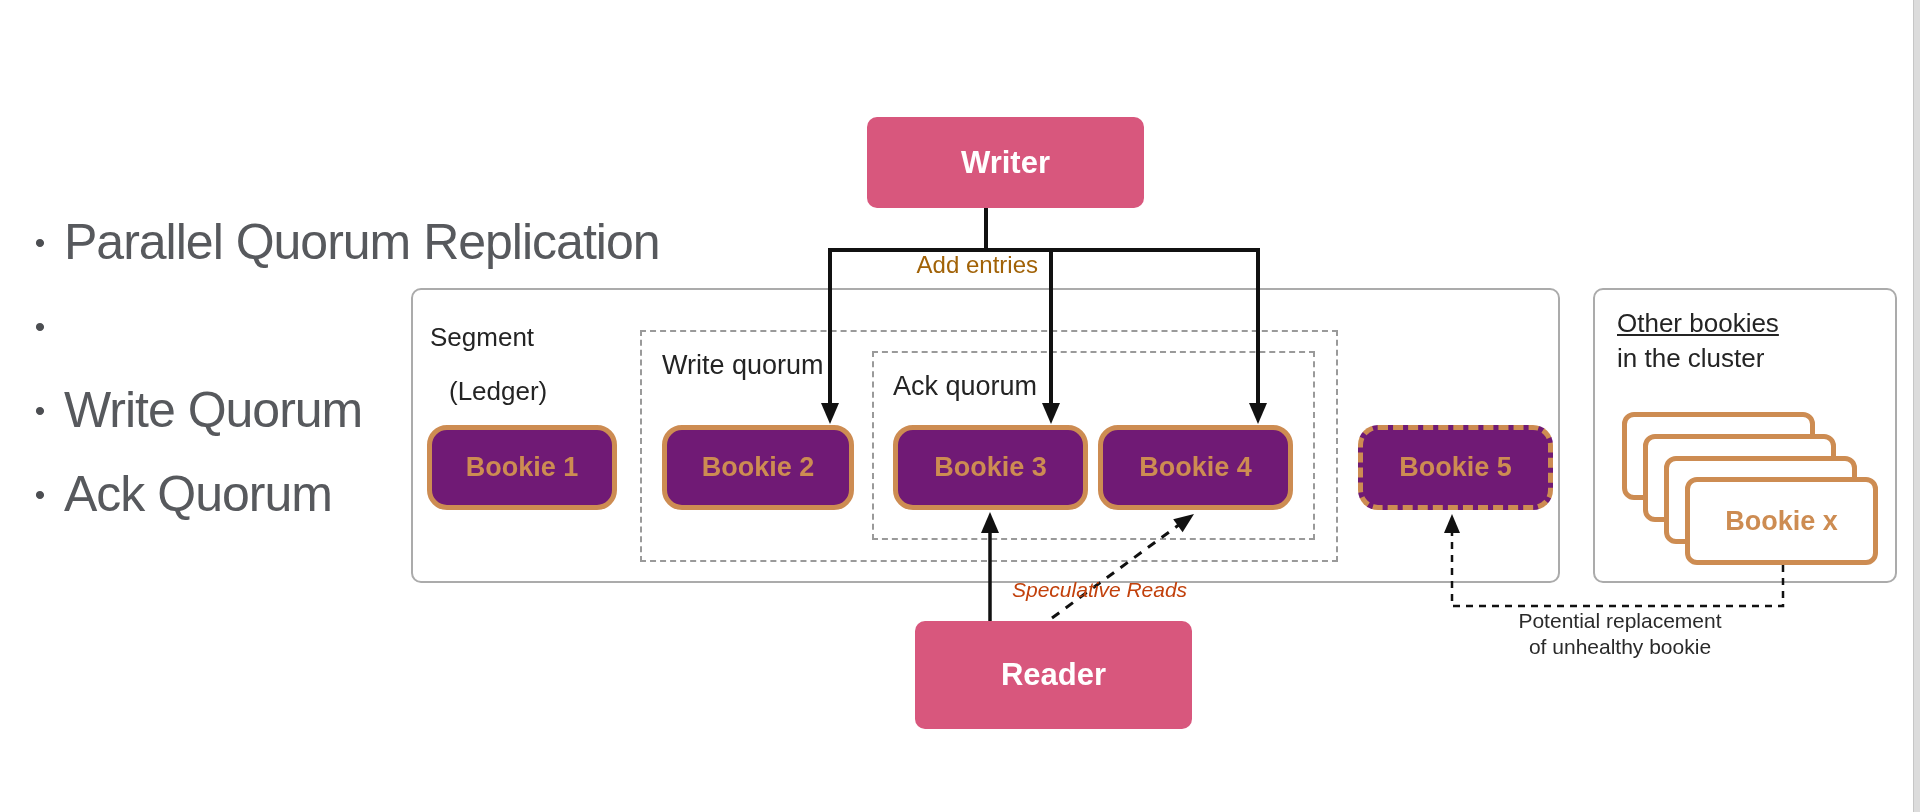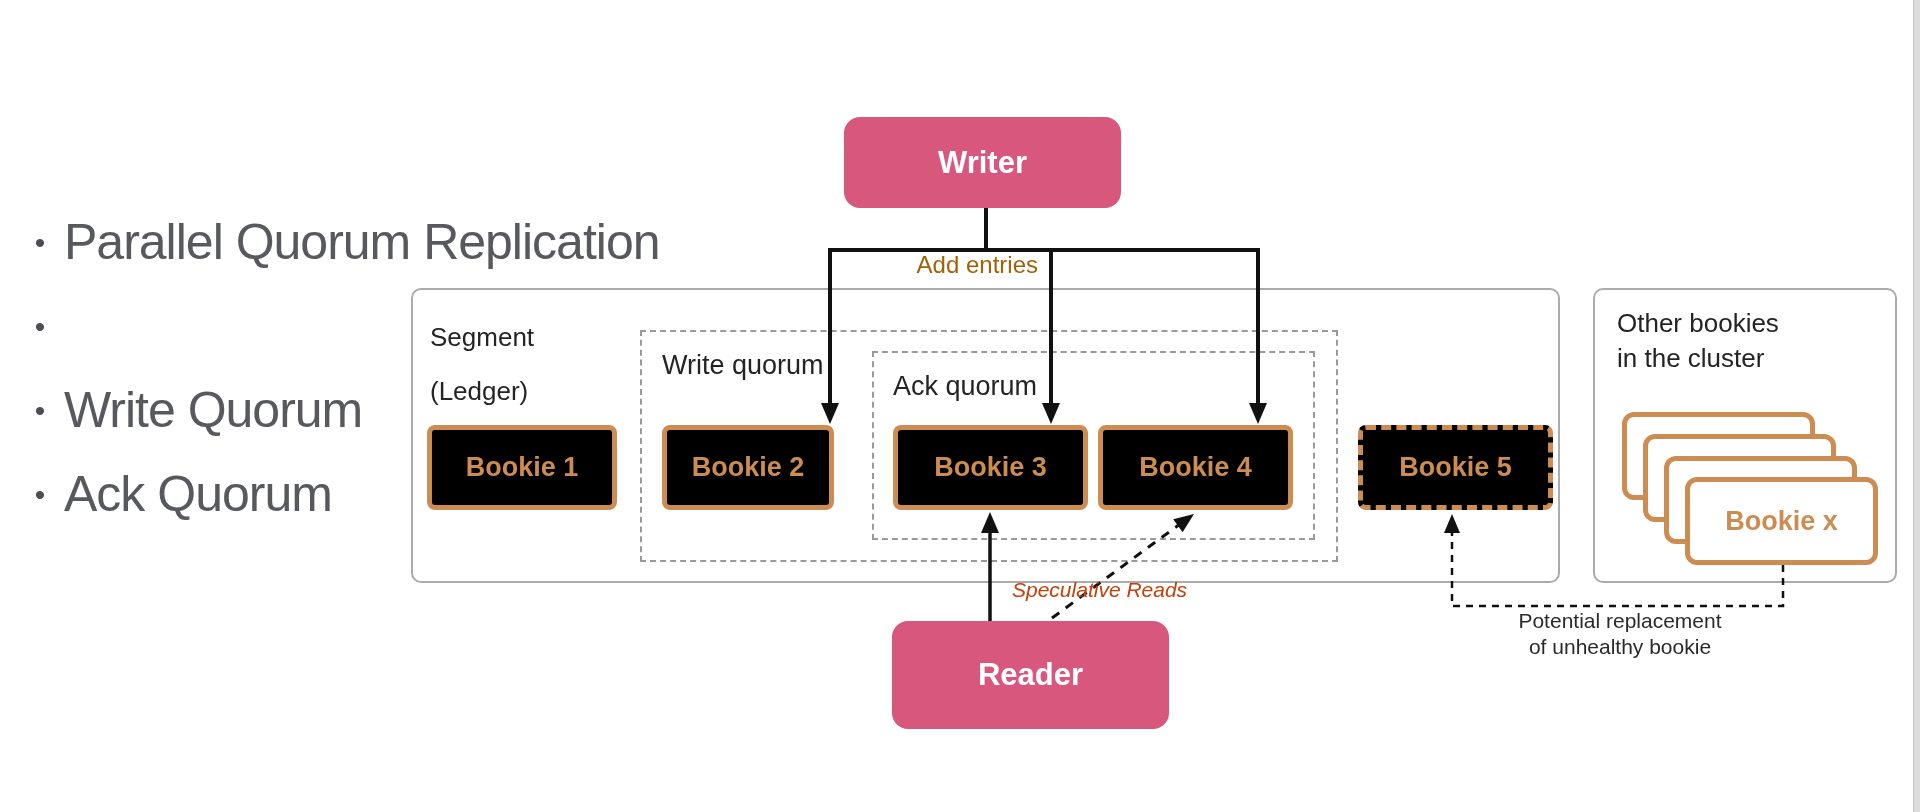--- a/index.html
+++ b/index.html
@@ -21,40 +21,40 @@
   .frame{position:absolute;background:#fff;border:2px solid var(--box-border);border-radius:10px;z-index:2;}
   .segment-box{left:411px;top:288px;width:1149px;height:295px;}
   .other-box{left:1593px;top:288px;width:304px;height:295px;}
   .dash-box{position:absolute;border:2px dashed var(--dash);z-index:3;background:transparent;}
   .write-quorum-box{left:640px;top:330px;width:698px;height:232px;}
   .ack-quorum-box{left:872px;top:351px;width:443px;height:189px;}
 
   
   .lbl{position:absolute;color:var(--ink);font-size:26px;line-height:34px;z-index:10;white-space:nowrap;}
   .seg1{left:430px;top:320px;}
-  .seg2{left:430px;top:374px;}
+  .seg2{left:449px;top:374px;}
   .wq-lbl{left:662px;top:348px;font-size:27px;}
   .aq-lbl{left:893px;top:369px;font-size:27px;}
   .add-entries{left:830px;top:248px;width:208px;text-align:right;font-size:24px;color:#a16207;}
-  .ob1{left:1617px;top:306px;}
+  .ob1{left:1617px;top:306px;text-decoration:underline;}
   .ob2{left:1617px;top:341px;}
   .spec-lbl{left:1012px;top:578px;font-size:21px;line-height:24px;font-style:italic;color:#c2410c;}
   .repl-lbl{left:1452px;top:608px;width:336px;text-align:center;font-size:21px;line-height:26px;color:#2a2a2a;white-space:normal;}
 
   
-  .actor{position:absolute;left:844px;width:277px;background:var(--pink);border-radius:16px;
+  .actor{position:absolute;left:867px;width:277px;background:var(--pink);border-radius:10px;
     display:flex;align-items:center;justify-content:center;color:#fff;font-weight:bold;font-size:31px;z-index:4;}
   .writer-box{top:117px;height:91px;}
   .reader-box{top:621px;height:108px;margin-left:48px;}
 
   
-  .bookie{position:absolute;top:425px;height:85px;background:#000000;border:5px solid var(--orange);border-radius:8px;
+  .bookie{position:absolute;top:425px;height:85px;background:#701a75;border:5px solid var(--orange);border-radius:20px;
     display:flex;align-items:center;justify-content:center;color:var(--orange);font-weight:bold;font-size:27px;z-index:4;}
   .bk1{left:427px;width:190px;}
-  .bk2{left:662px;width:172px;}
+  .bk2{left:662px;width:192px;}
   .bk3{left:893px;width:195px;}
   .bk4{left:1098px;width:195px;}
   .bk5{left:1358px;width:195px;border-style:dashed;}
 
   
   .card{position:absolute;width:193px;height:88px;background:#fff;border:5px solid var(--orange);border-radius:12px;z-index:4;
     display:flex;align-items:center;justify-content:center;color:var(--orange);font-weight:bold;font-size:27px;}
   .c1{left:1622px;top:412px;}
   .c2{left:1643px;top:434px;}
   .c3{left:1664px;top:456px;}

